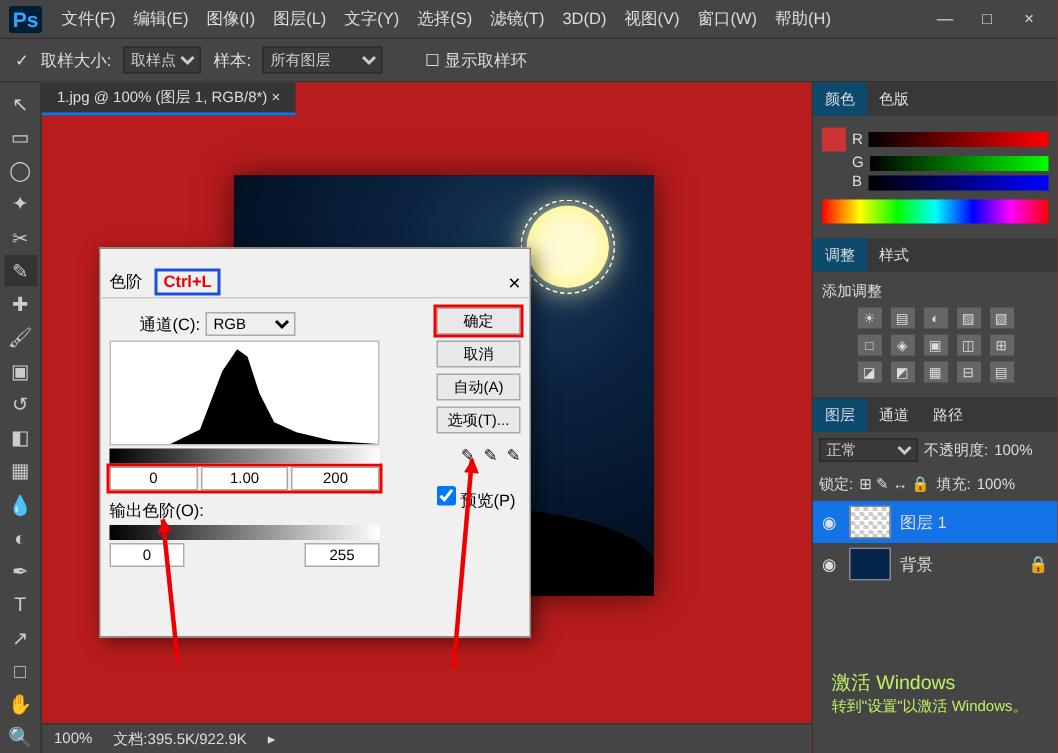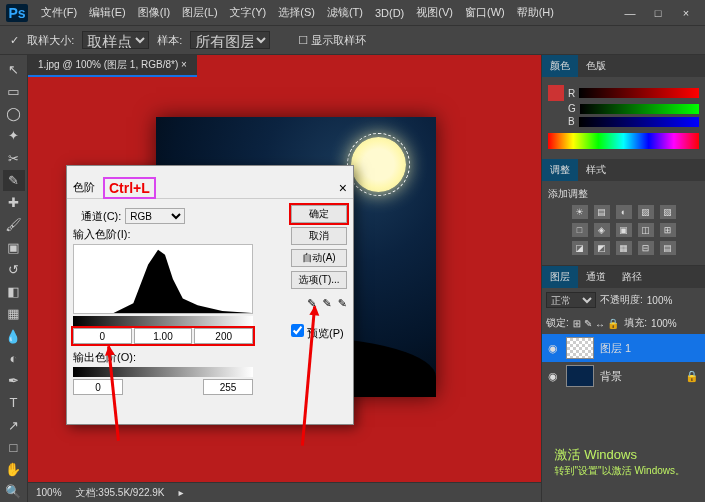--- a/index.html
+++ b/index.html
@@ -3,21 +3,21 @@
 <meta charset="utf-8">
 <style>
 * { margin:0; padding:0; box-sizing:border-box; font-family:"Microsoft YaHei",sans-serif; }
 body { background:#535353; width:705px; height:502px; overflow:hidden; color:#ddd; font-size:11px; position:relative; }
 .menubar { background:#454545; height:25px; display:flex; align-items:center; padding:0 6px; gap:2px; }
 .ps-logo { width:22px; height:18px; background:#001e36; color:#31a8ff; font-weight:bold; font-size:14px; display:flex; align-items:center; justify-content:center; border-radius:2px; margin-right:6px; }
 .menubar .mi { padding:3px 5px; font-size:11px; cursor:default; }
 .winctrl { margin-left:auto; display:flex; gap:2px; }
 .winctrl span { width:26px; height:18px; display:flex; align-items:center; justify-content:center; font-size:11px; }
 .optbar { background:#454545; height:30px; border-top:1px solid #333; border-bottom:1px solid #333; display:flex; align-items:center; padding:0 10px; gap:8px; font-size:11px; }
-.optbar select,.optbar input { background:#3a3a3a; border:1px solid #2a2a2a; color:#ccc; font-size:15px; height:18px; }
+.optbar select,.optbar input { background:#3a3a3a; border:1px solid #2a2a2a; color:#ccc; font-size:10px; height:18px; }
 .workspace { display:flex; height:447px; }
 .toolbar { width:28px; background:#454545; border-right:1px solid #333; display:flex; flex-direction:column; padding-top:4px; gap:2px; align-items:center; }
 .tool { width:22px; height:22px; display:flex; align-items:center; justify-content:center; color:#ccc; font-size:13px; }
 .tool.active { background:#333; }
 .maincol { flex:1; background:#b91c1c; position:relative; }
 .doctab { background:#353535; height:22px; display:inline-flex; align-items:center; padding:0 10px; font-size:10px; border-bottom:2px solid #1473e6; }
 .canvas-area { position:absolute; top:22px; left:0; right:0; bottom:0; display:flex; align-items:flex-start; justify-content:flex-start; }
 .artwork { position:absolute; left:128px; top:40px; width:280px; height:280px; background:#000; box-shadow:0 0 20px rgba(0,0,0,.6); }
 .sky { width:100%; height:100%; background:radial-gradient(circle at 70% 20%, #1a3a5a 0%, #0b2340 30%, #04152a 60%, #000 100%); position:relative; overflow:hidden; }
 .moon { position:absolute; top:20px; right:30px; width:55px; height:55px; border-radius:50%; background:radial-gradient(circle, #fffad0 40%, #fff8b0 60%, #f0e890 100%); box-shadow:0 0 20px #fff8b0; }
@@ -44,21 +44,21 @@
 .layer-row { display:flex; align-items:center; padding:3px 6px; gap:6px; font-size:11px; }
 .layer-row.selected { background:#1473e6; }
 .eye { width:12px; }
 .thumb { width:28px; height:22px; border:1px solid #888; background:#fff; }
 .thumb.bg { background:#06254a; }
 .thumb.trans { background:repeating-conic-gradient(#ccc 0 25%,#fff 0 50%) 0 0/6px 6px; }
 .statusbar { position:absolute; bottom:0; left:28px; right:164px; height:20px; background:#454545; border-top:1px solid #333; display:flex; align-items:center; padding:0 8px; gap:14px; font-size:10px; }
 
 .dlg { position:absolute; left:38px; top:110px; width:288px; height:260px; background:#f0f0f0; border:1px solid #888; box-shadow:3px 3px 12px rgba(0,0,0,.5); color:#000; font-size:11px; }
 .dlgtitle { height:22px; display:flex; align-items:center; padding:0 6px; gap:8px; border-bottom:1px solid #ccc;margin-top:11px; }
-.dlgtitle .kb { border:2px solid #d946ef; padding:1px 4px; font-size:14px; color:#e00; font-weight:bold; }
+.dlgtitle .kb { border:2px solid #1d4ed8; padding:1px 4px; font-size:11px; color:#e00; font-weight:bold; }
 .dlgtitle .x { margin-left:auto; font-size:14px; }
 .dlgbody { display:flex; padding:6px; gap:6px; }
 .dlgmain { flex:1; }
 .dlgside { width:56px; display:flex; flex-direction:column; gap:4px; }
 .dlgside button { height:18px; font-size:10px; background:#e8e8e8; border:1px solid #aaa; }
 .dlgside button.hot { outline:2px solid #e00; }
 .row { display:flex; align-items:center; gap:4px; margin:3px 0; }
 .row select,.row input { font-size:10px; height:16px; border:1px solid #aaa; }
 .histo { width:180px; height:70px; border:1px solid #bbb; background:#fff; margin:2px 0; position:relative; }
 .histo svg { width:100%; height:100%; }
@@ -145,25 +145,24 @@
     </div>
 
     <div class="dlg">
       <div class="dlgtitle">
         <span>色阶</span>
         <span class="kb">Ctrl+L</span>
         <span class="x">×</span>
       </div>
       <div class="dlgbody">
         <div class="dlgmain">
-          <div class="row" style="margin-left:8px">
+          <div class="row" style="margin-left:20px">
             <span>通道(C):</span>
             <select style="width:60px"><option>RGB</option></select>
           </div>
-          <div>输入色阶(I):</div>
           <div class="histo">
             <svg viewBox="0 0 180 70" preserveAspectRatio="none">
                 <path d="M0,70 L40,70 L60,60 L75,20 L85,5 L92,10 L100,35 L110,55 L125,62 L150,68 L180,70 Z" fill="#000"></path>
               </svg>
           </div>
           <div class="ramp"></div>
           <div class="inputs3">
             <input value="0" style="">
             <input value="1.00" style="">
             <input value="200" style="">
@@ -245,21 +244,21 @@
           <span>▤</span>
         </div>
     </div>
     <div class="layerpanel">
       <div class="pnltabs">
         <span class="pnltab act">图层</span>
         <span class="pnltab">通道</span>
         <span class="pnltab">路径</span>
       </div>
       <div class="layopts">
-        <select style="width:50px"><option>正常</option></select>
+        <select style="width:66px"><option>正常</option></select>
         <span>不透明度:</span>
         <span>100%</span>
       </div>
       <div class="layopts">
         <span>锁定:</span>
         <span>⊞ ✎ ↔ 🔒</span>
         <span>填充:</span>
         <span>100%</span>
       </div>
       <div class="layer-row selected">

